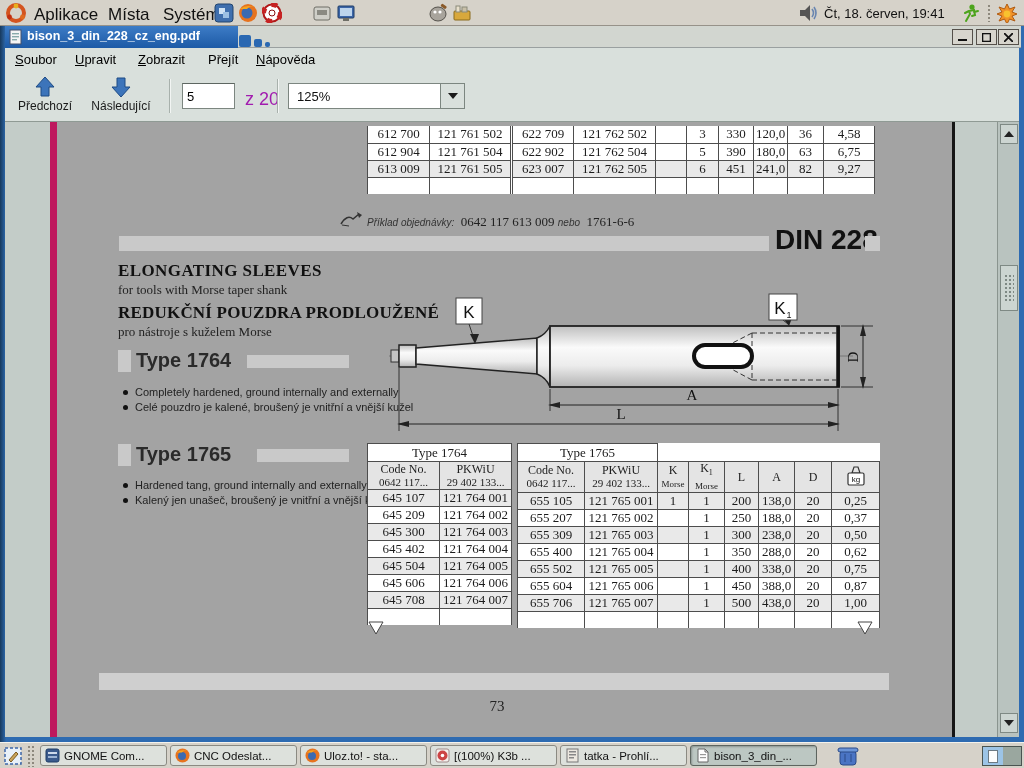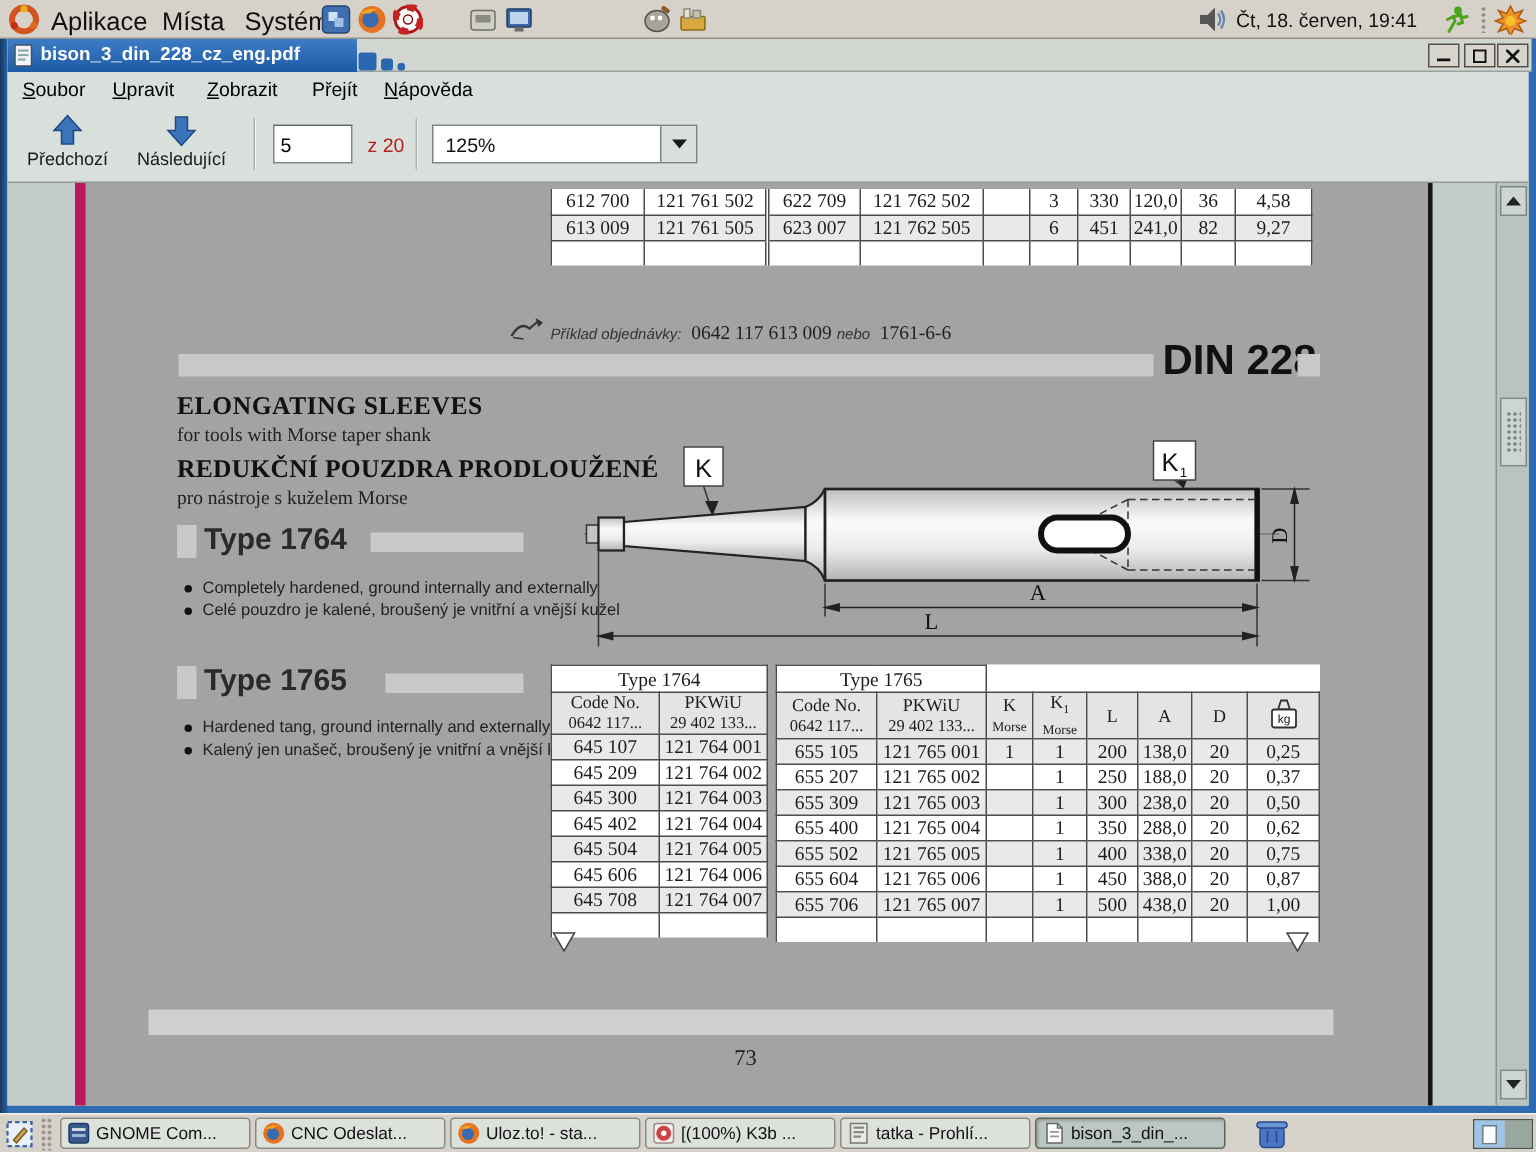--- a/index.html
+++ b/index.html
@@ -28,21 +28,21 @@
   
   #menubar{position:absolute;left:0;top:22px;width:1014px;height:24px;background:#d9e0dc}
   .mitem{position:absolute;top:4px;font-size:13px;color:#000}
   .mitem .u{text-decoration:underline}
   
   #toolbar{position:absolute;left:0;top:46px;width:1014px;height:50px;background:#d9e0dc;border-bottom:1px solid #8f9a94}
   .tbtn{position:absolute;top:4px;height:42px;text-align:center;color:#1a1a1a;font-size:12px}
   .tbtn svg{display:block;margin:0 auto 1px auto}
   .tsep{position:absolute;top:7px;width:2px;height:34px;background:#a8b1ac;border-right:1px solid #f2f5f3}
   #page-input{position:absolute;left:177px;top:11px;width:53px;height:26px;border:1px solid #7c8680;border-top-color:#5d6661;background:#fff;font-size:13px;padding-left:4px;font-family:var(--sans)}
-  #page-of{position:absolute;left:240px;top:17px;font-size:13px;color:#b91c1c}
+  #page-of{position:absolute;left:240px;top:17px;font-size:18px;color:#a21caf}
   #zoom-combo{position:absolute;left:283px;top:11px;width:177px;height:26px;background:#ffffff;border:1px solid #7c8680;display:flex;align-items:center}
   #zoom-combo .val{flex:1;font-size:13px;padding-left:8px;color:#111}
   #zoom-caret-btn{width:24px;height:24px;background:#d9e0dc;border-left:1px solid #7c8680;display:flex;align-items:center;justify-content:center}
   .caret{width:0;height:0;border-left:5px solid transparent;border-right:5px solid transparent;border-top:6px solid #1a1a1a}
 
   
   #docarea{position:absolute;left:0;top:96px;width:1014px;height:615px;background:#c3ccc8;overflow:hidden}
   #page{position:absolute;left:45px;top:0;width:905px;height:768px;background:#a3a3a3;border-left:7px solid #be185d;border-right:3px solid #151515;overflow:hidden}
 
   
@@ -252,20 +252,32 @@
                   <td>612 700</td>
                   <td>121 761 502</td>
                   <td>622 709</td>
                   <td>121 762 502</td>
                   <td></td>
                   <td>3</td>
                   <td>330</td>
                   <td>120,0</td>
                   <td>36</td>
                   <td>4,58</td>
+                </tr>
+                <tr>
+                  <td>612 904</td>
+                  <td>121 761 504</td>
+                  <td>622 902</td>
+                  <td>121 762 504</td>
+                  <td></td>
+                  <td>5</td>
+                  <td>390</td>
+                  <td>180,0</td>
+                  <td>63</td>
+                  <td>6,75</td>
                 </tr>
                 <tr class="shade">
                   <td>613 009</td>
                   <td>121 761 505</td>
                   <td>623 007</td>
                   <td>121 762 505</td>
                   <td></td>
                   <td>6</td>
                   <td>451</td>
                   <td>241,0</td>

